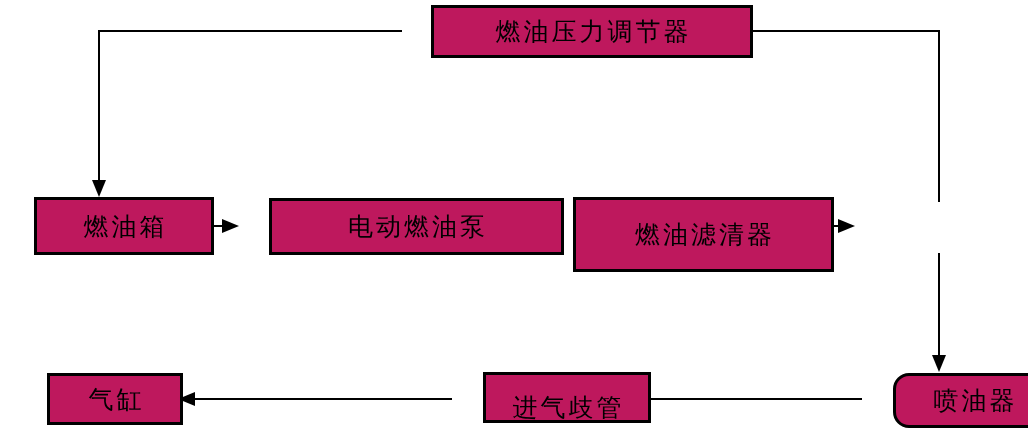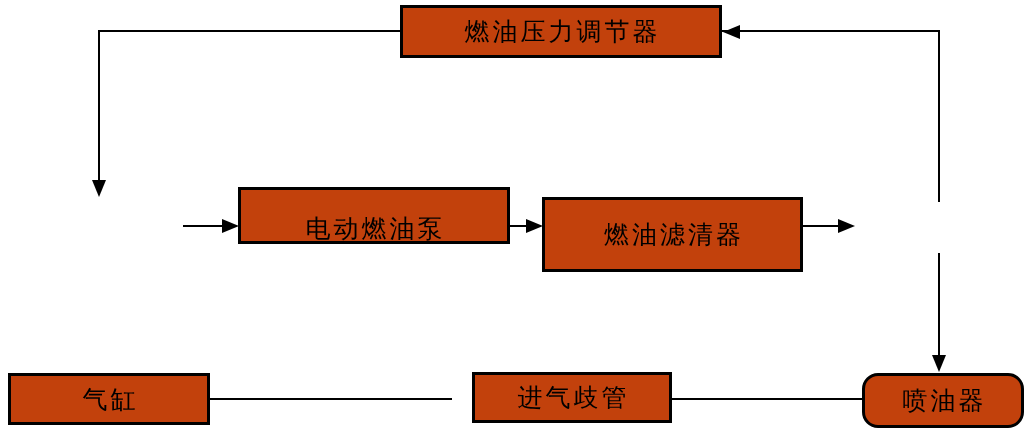--- a/index.html
+++ b/index.html
@@ -13,26 +13,27 @@
   #diagram {
     position: relative;
     width: 1028px;
     height: 430px;
     background: #ffffff;
     overflow: hidden;
   }
   .node {
     position: absolute;
     box-sizing: border-box;
-    background: #c2410c;
+    background: #be185d;
     border: 3px solid #000000;
     display: flex;
     align-items: center;
     justify-content: center;
     z-index: 3;
+    margin-left: 31px;
   }
   .node-label {
     font-family: "Liberation Serif", "DejaVu Serif", serif;
     font-size: 25px;
     line-height: 1;
     color: #000000;
     letter-spacing: 3px;
     white-space: nowrap;
     text-indent: 3px;
   }
@@ -73,35 +74,38 @@
 </style>
 </head>
 <body>
 
 <div id="diagram">
 
   <div class="node" style="left:400px; top:5px; width:322px; height:53px;">
     <span class="node-label">燃油压力调节器</span>
   </div>
 
+  <div class="node" style="left:3px; top:197px; width:180px; height:58px;">
+    <span class="node-label">燃油箱</span>
+  </div>
 
-  <div class="node" style="left:238px; top:187px; width:272px; height:57px;align-items:flex-end;">
+  <div class="node" style="left:238px; top:198px; width:295px; height:57px;">
     <span class="node-label">电动燃油泵</span>
   </div>
 
   <div class="node" style="left:542px; top:197px; width:261px; height:75px;">
     <span class="node-label">燃油滤清器</span>
   </div>
 
 
-  <div class="node" style="left:8px; top:373px; width:202px; height:52px;">
+  <div class="node" style="left:16px; top:373px; width:136px; height:52px;">
     <span class="node-label">气缸</span>
   </div>
 
-  <div class="node" style="left:472px; top:372px; width:200px; height:51px;">
+  <div class="node" style="left:452px; top:372px; width:168px; height:51px;align-items:flex-end;">
     <span class="node-label">进气歧管</span>
   </div>
 
   <div class="node" style="left:862px; top:373px; width:162px; height:55px;border-radius:16px;">
     <span class="node-label">喷油器</span>
   </div>
 
   <div class="hline" style="left:98px; top:30px; width:304px;"></div>
   <div class="vline" style="left:98px; top:30px; height:158px;"></div>
   <div class="arrow arrow-down" style="left:92px; top:180px;"></div>

